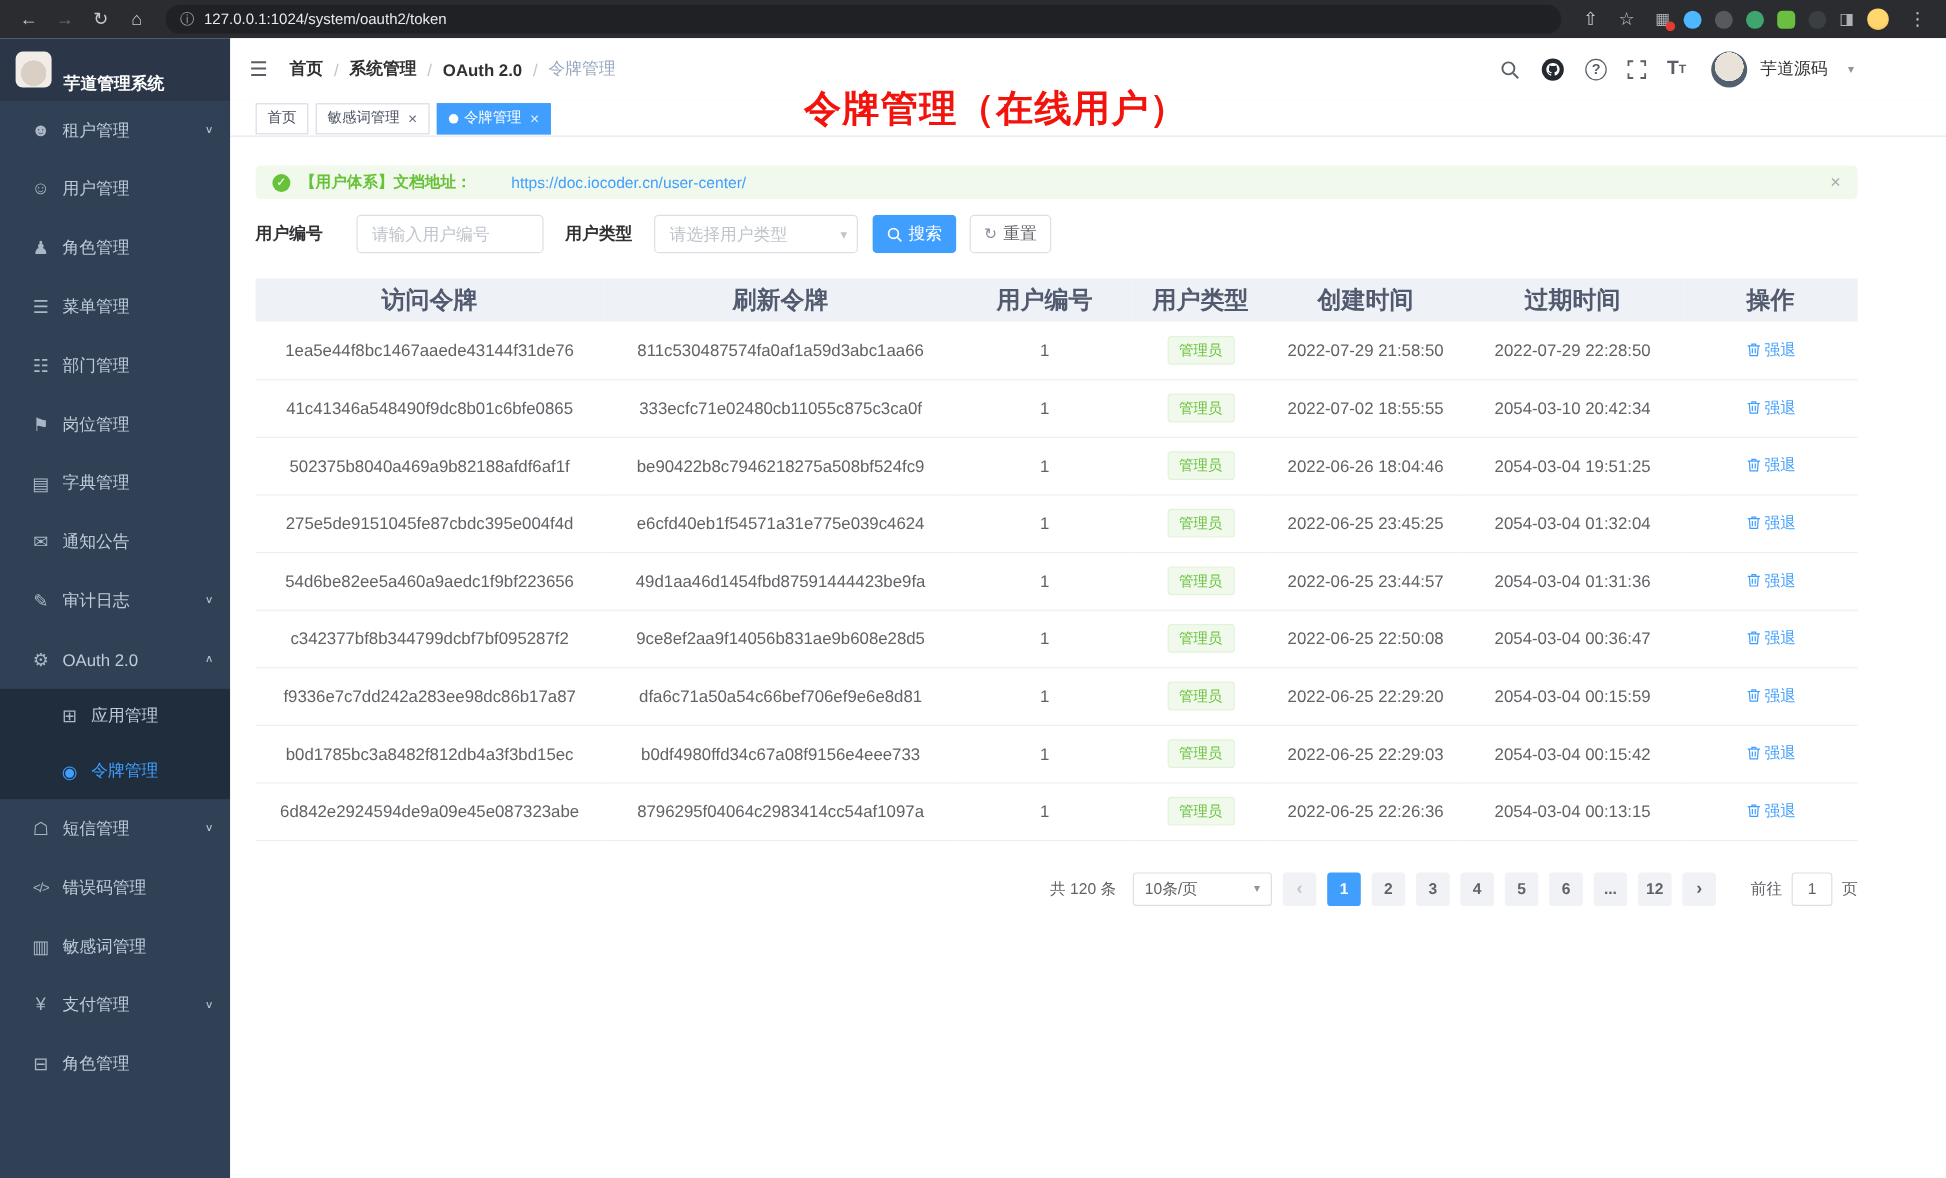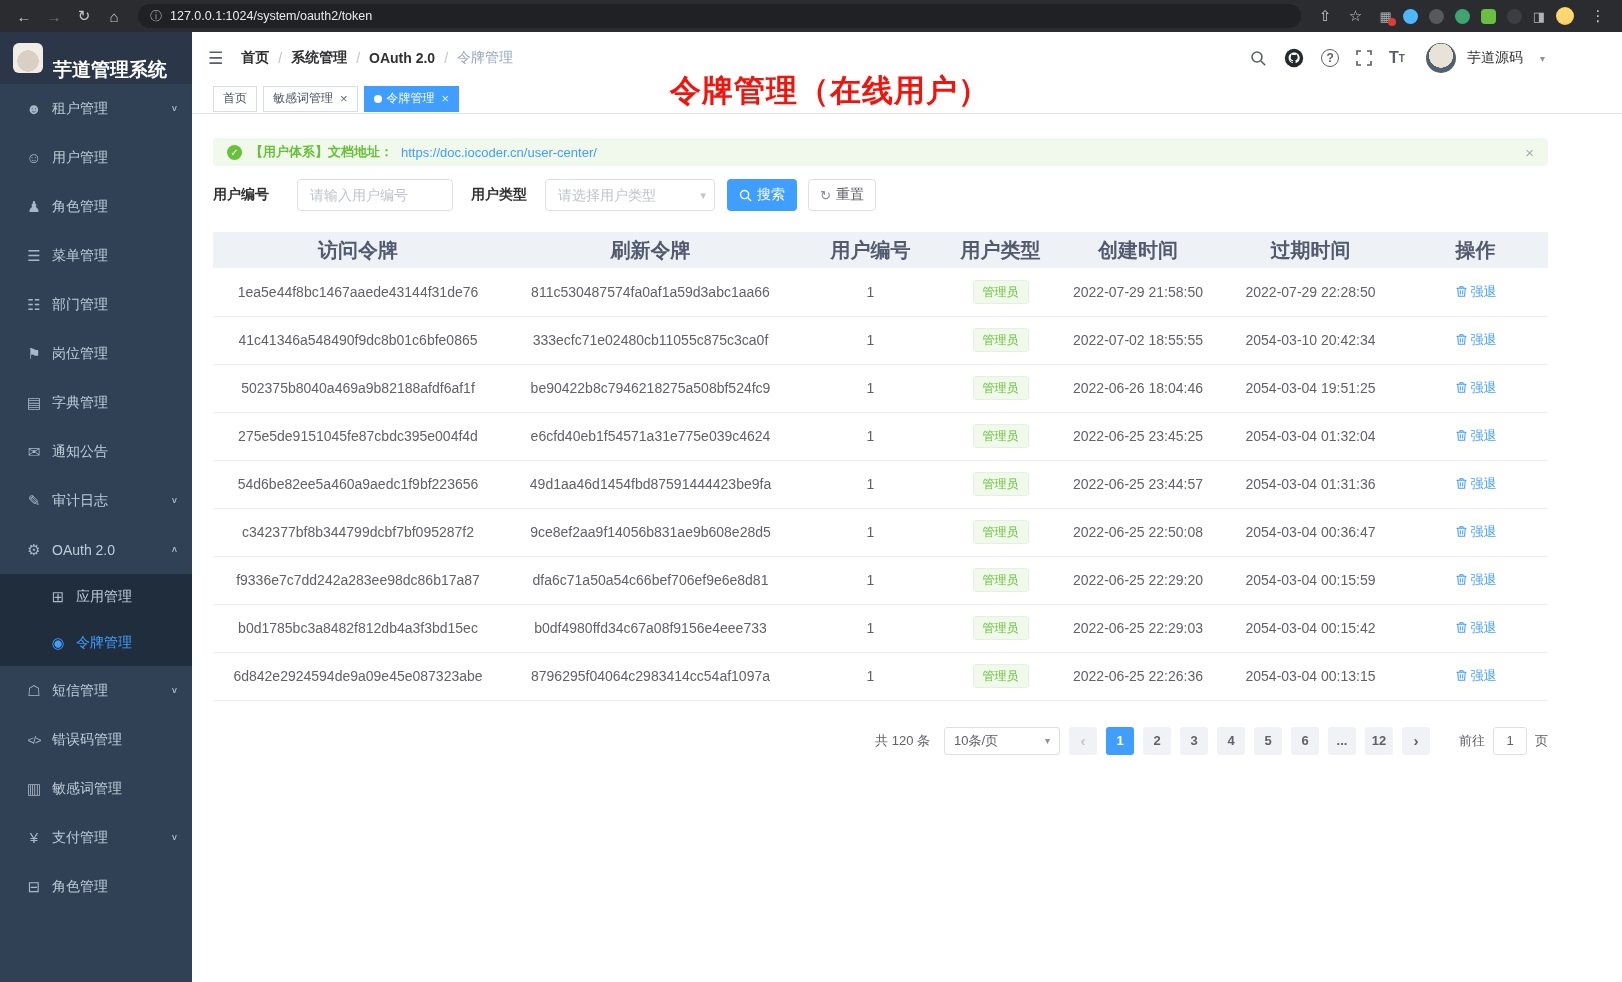--- a/index.html
+++ b/index.html
@@ -21,21 +21,21 @@
 .ext.dot{width:15px;height:15px;border-radius:50%;}
 .ext.sq{border-radius:4px;}
 .ext.split{color:#aeb2b6;font-size:13px;}
 .ext.avatar-sm{width:18px;height:18px;border-radius:50%;background:radial-gradient(circle at 50% 42%,#ffd76e 0 55%,#e8a33d 100%);}
 
 
 .app{display:flex;height:950px;}
 .sidebar{width:192px;background:var(--sidebar);flex-shrink:0;color:#bfcbd9;overflow:hidden;}
 .logo{height:52px;display:flex;align-items:center;gap:10px;padding:0 13px;background:#2b3649;cursor:pointer;}
 .logo-img{width:30px;height:30px;border-radius:6px;background:radial-gradient(circle at 50% 60%,#d9cfc4 0 45%,#f1ece5 46% 100%);flex-shrink:0;}
-.logo-title{color:#fff;font-weight:bold;font-size:19px;white-space:nowrap;margin-top:24px;}
+.logo-title{color:#fff;font-weight:bold;font-size:14px;white-space:nowrap;margin-top:24px;}
 .menu{display:block;}
 .menu-item{height:49px;display:flex;align-items:center;padding:0 14px 0 22px;font-size:14px;cursor:pointer;white-space:nowrap;}
 .menu-item .icon{width:24px;margin-right:6px;font-size:15px;color:#a9b6c5;text-align:center;flex-shrink:0;}
 .menu-item .icon.code{font-size:11px;letter-spacing:-1px;}
 .menu-item .mi-label{flex:0 1 auto;overflow:hidden;}
 .menu-item .arrow{margin-left:auto;font-size:10px;color:#b4c0ce;transform:scaleY(.85);}
 .submenu{background:var(--submenu);}
 .menu-item.sub{height:46px;padding-left:46px;}
 .menu-item.active,.menu-item.active .icon{color:var(--primary);}
 
@@ -61,21 +61,21 @@
 .tab{height:26px;display:inline-flex;align-items:center;gap:5px;padding:0 9px;border:1px solid #d8dce5;background:#fff;font-size:12px;color:#495060;cursor:pointer;}
 .tab.active{background:var(--primary);border-color:var(--primary);color:#fff;}
 .tab .dot{width:8px;height:8px;border-radius:50%;background:#fff;display:inline-block;}
 .tab .close{font-size:13px;margin-left:2px;opacity:.85;}
 
 
 .content{flex:1;padding:24px 21px 0 21px;background:#fff;}
 .alert{width:1335px;height:28px;background:#f0f9eb;border-radius:4px;display:flex;align-items:center;padding:0 14px;gap:8px;}
 .alert-check{width:15px;height:15px;border-radius:50%;background:var(--success);color:#fff;font-size:10px;display:flex;align-items:center;justify-content:center;flex-shrink:0;}
 .alert-text{font-size:13px;color:var(--success);font-weight:600;}
-.alert-link{font-size:13px;color:var(--primary);text-decoration:none;cursor:pointer;}
+.alert-link{font-size:13px;color:var(--primary);text-decoration:none;cursor:pointer;margin-left:25px;}
 .alert-close{margin-left:auto;color:#a8abb2;font-size:15px;cursor:pointer;}
 
 .filters{display:flex;align-items:center;margin-top:13px;height:32px;}
 .f-label{font-size:14px;font-weight:700;color:#303133;margin-right:28px;}
 .f-label.lbl2{margin-left:18px;margin-right:18px;}
 .inp{height:32px;border:1px solid #dcdfe6;border-radius:4px;padding:0 12px;font-size:14px;color:#606266;width:156px;outline:none;background:#fff;}
 .inp::placeholder{color:#bfc4cc;}
 .sel{width:170px;position:relative;display:flex;align-items:center;}
 .sel .inp{width:100%;padding-right:26px;cursor:pointer;}
 .sel .caret{position:absolute;right:9px;color:#c0c4cc;font-size:11px;pointer-events:none;}

